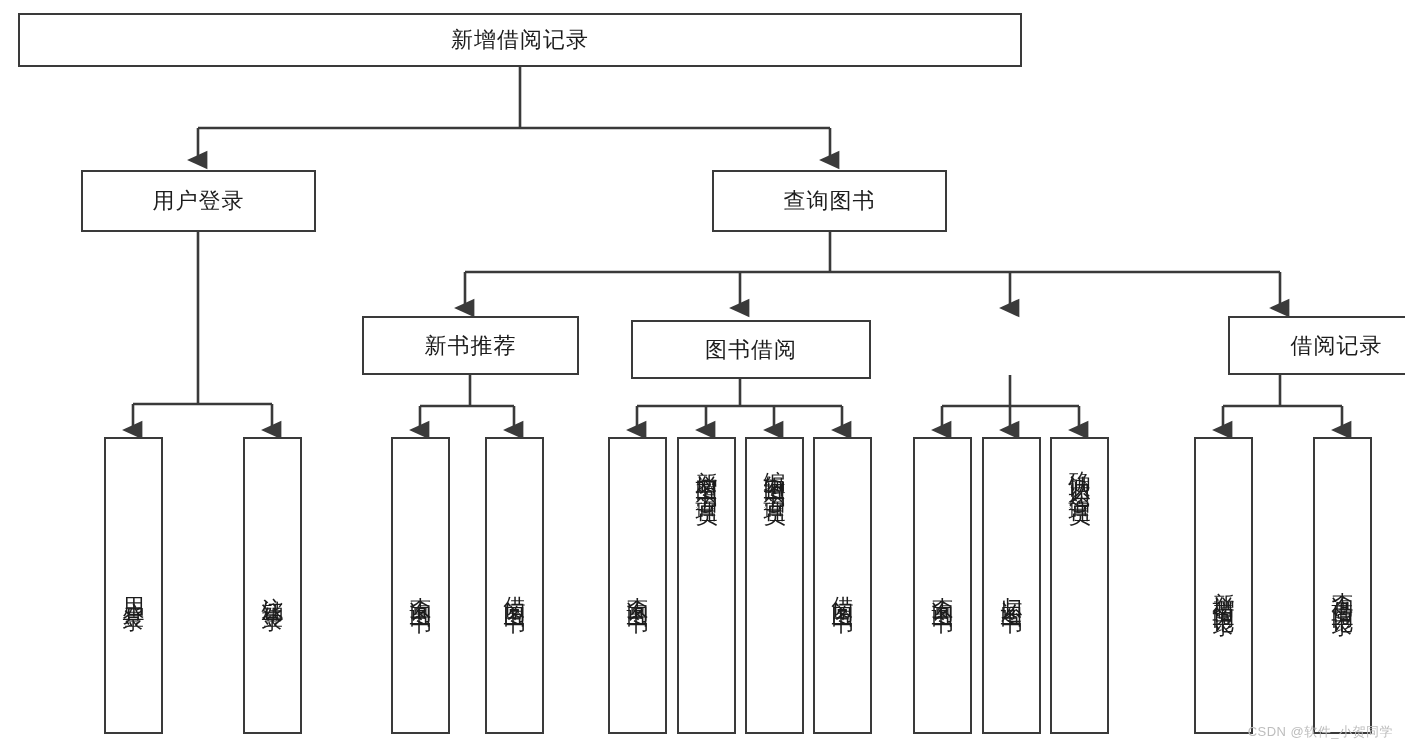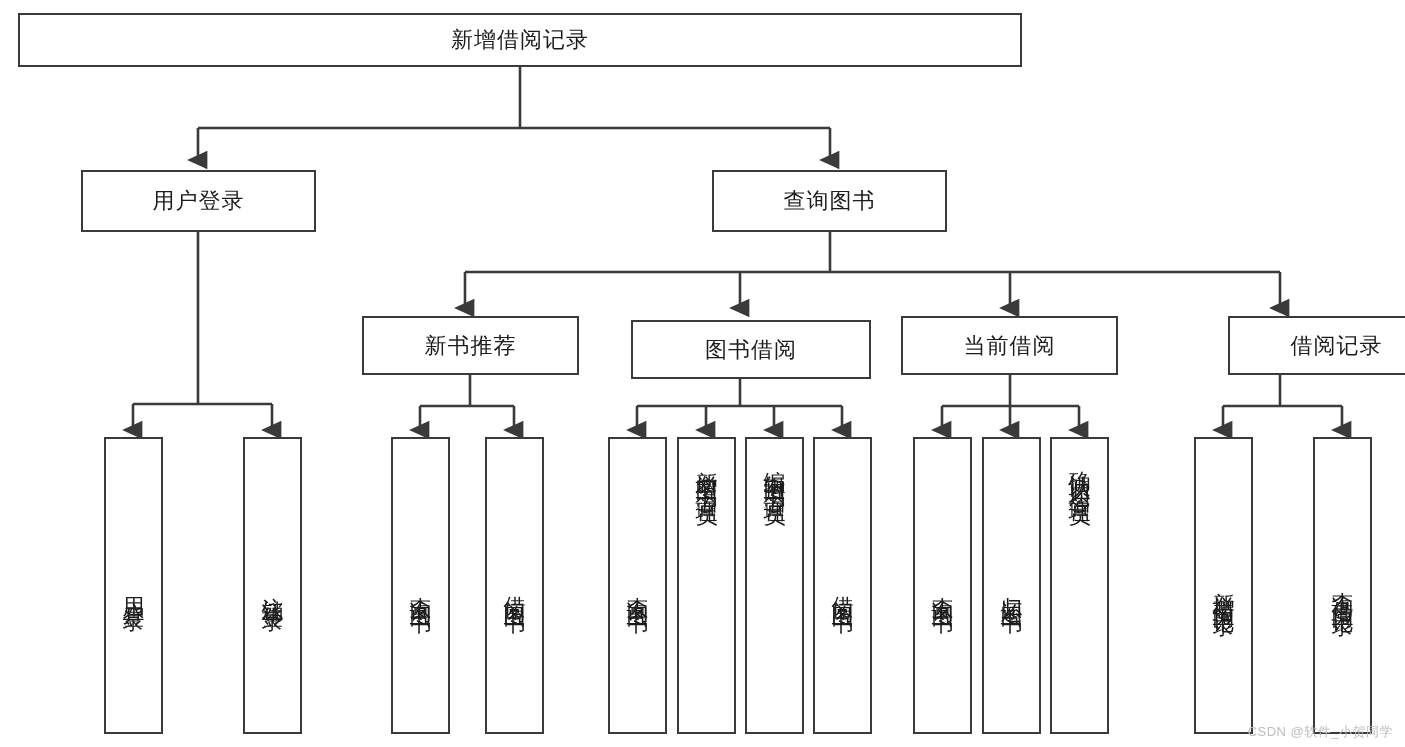--- a/index.html
+++ b/index.html
@@ -140,23 +140,20 @@
   <div class="node node-h" style="left:712px; top:170px; width:235px; height:62px;">
     <span>查询图书</span>
   </div>
 
   <div class="node node-h" style="left:362px; top:316px; width:217px; height:59px;align-items:center;">
     <span>新书推荐</span>
   </div>
   <div class="node node-h" style="left:631px; top:320px; width:240px; height:59px;">
     <span>图书借阅</span>
   </div>
-  <div class="node node-h" style="left:901px; top:316px; width:217px; height:59px;">
-    <span>当前借阅</span>
-  </div>
   <div class="node node-h" style="left:1228px; top:316px; width:217px; height:59px;font-family:Liberation Mono, monospace;">
     <span>借阅记录</span>
   </div>
 
   <div class="node node-v" style="left:104px; top:437px; width:59px; height:297px;">
     <div class="leaf-inner">
       <span class="vtext">用户登录</span>
     </div>
   </div>
   <div class="node node-v" style="left:243px; top:437px; width:59px; height:297px;">

